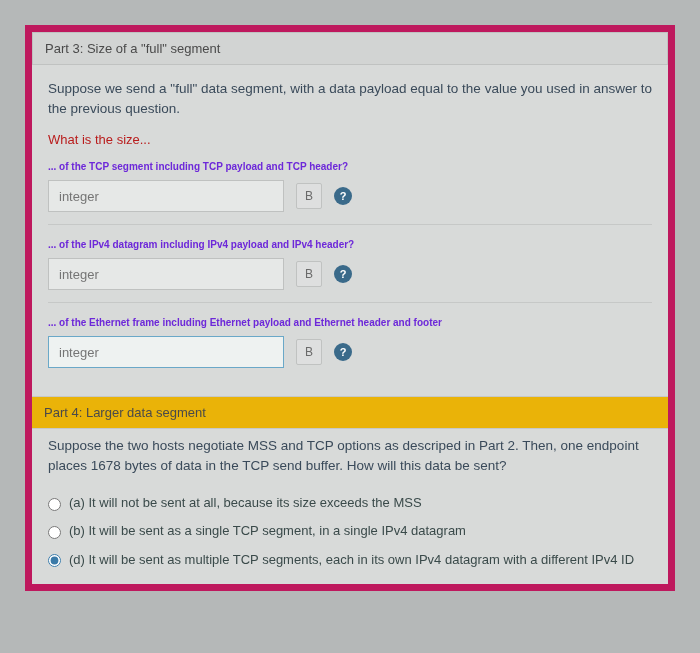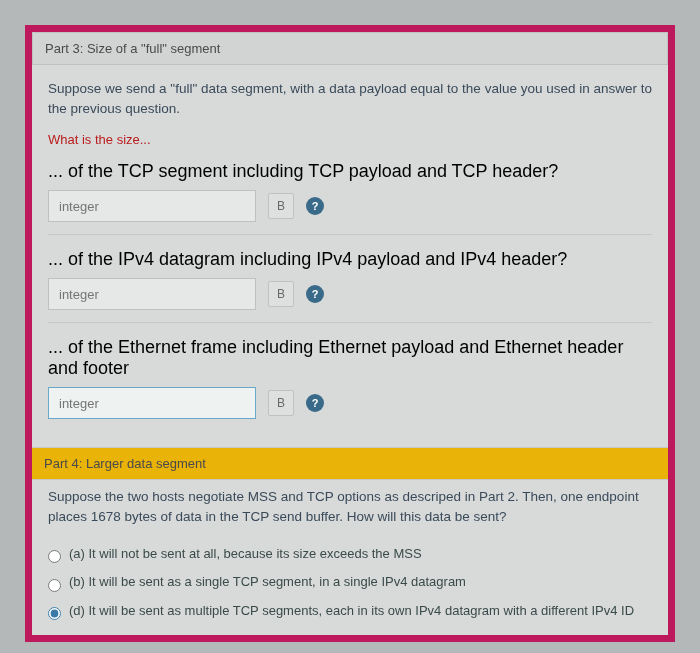--- a/index.html
+++ b/index.html
@@ -31,32 +31,33 @@
       line-height: 1.45;
       color: #3a4a5a;
       margin-bottom: 14px;
     }
     .prompt {
       font-size: 13px;
       color: #b91c1c;
       margin: 10px 0 6px 0;
     }
     .subprompt {
-      font-size: 18px;
-      color: #000000;
+      font-size: 10px;
+      color: #6d28d9;
       margin: 14px 0 8px 0;
+      font-weight: bold;
     }
     .input-row {
       display: flex;
       align-items: center;
       gap: 12px;
       margin-bottom: 6px;
     }
     .num-input {
-      width: 208px;
+      width: 236px;
       height: 32px;
       padding: 6px 10px;
       font-size: 13px;
       color: #8a8a8a;
       background: #e6e8e7;
       border: 1px solid #bfc1c0;
       outline: none;
     }
     .num-input.focused {
       border: 1.5px solid #6aa8c8;
@@ -98,21 +99,21 @@
       padding: 8px 12px;
       font-size: 13px;
       color: #4a4a4a;
       margin: 18px -16px 0 -16px;
     }
     .radio-group {
       margin-top: 12px;
     }
     .radio-row {
       display: flex;
-      align-items: flex-end;
+      align-items: center;
       gap: 8px;
       padding: 5px 0;
       font-size: 13px;
       color: #3a4a4a;
       line-height: 1.4;
     }
     .radio-row input[type="radio"] {
       margin-top: 2px;
       accent-color: #3a7aa8;
     }

